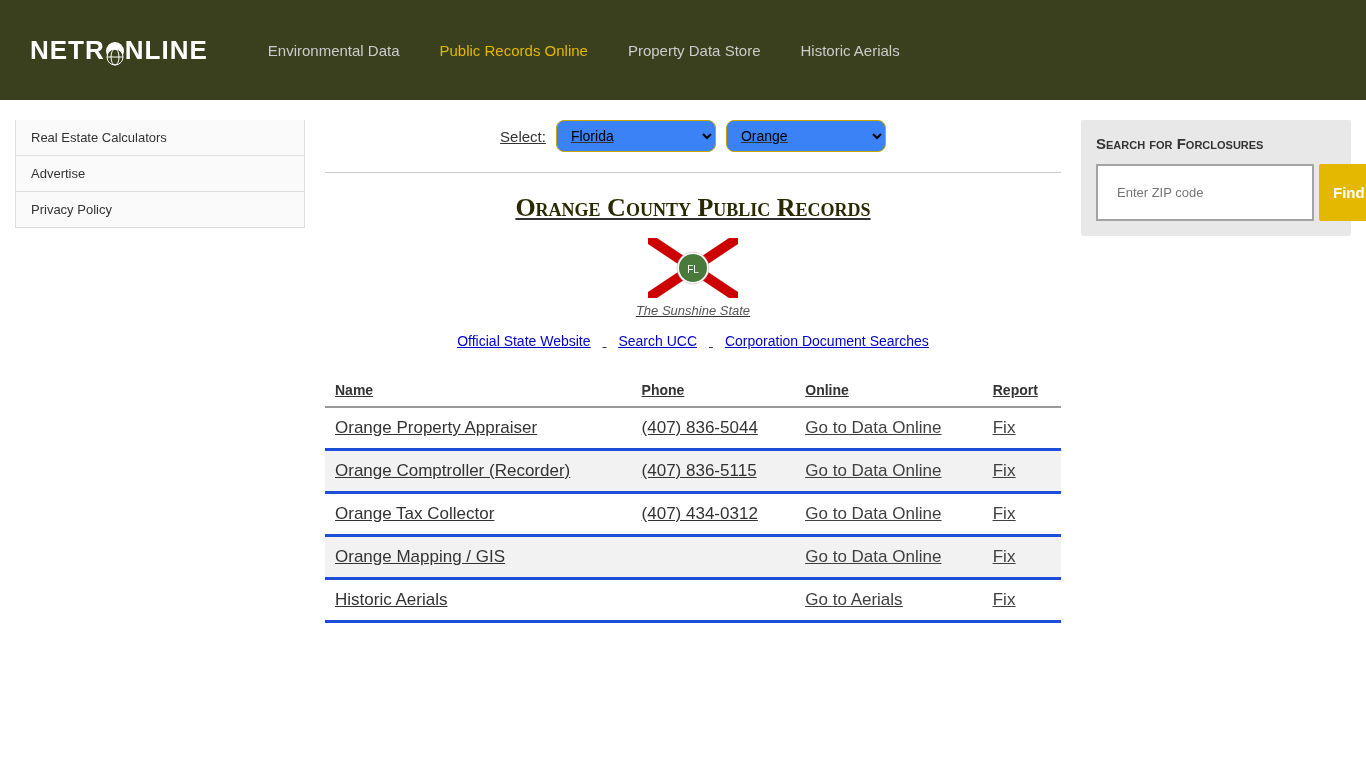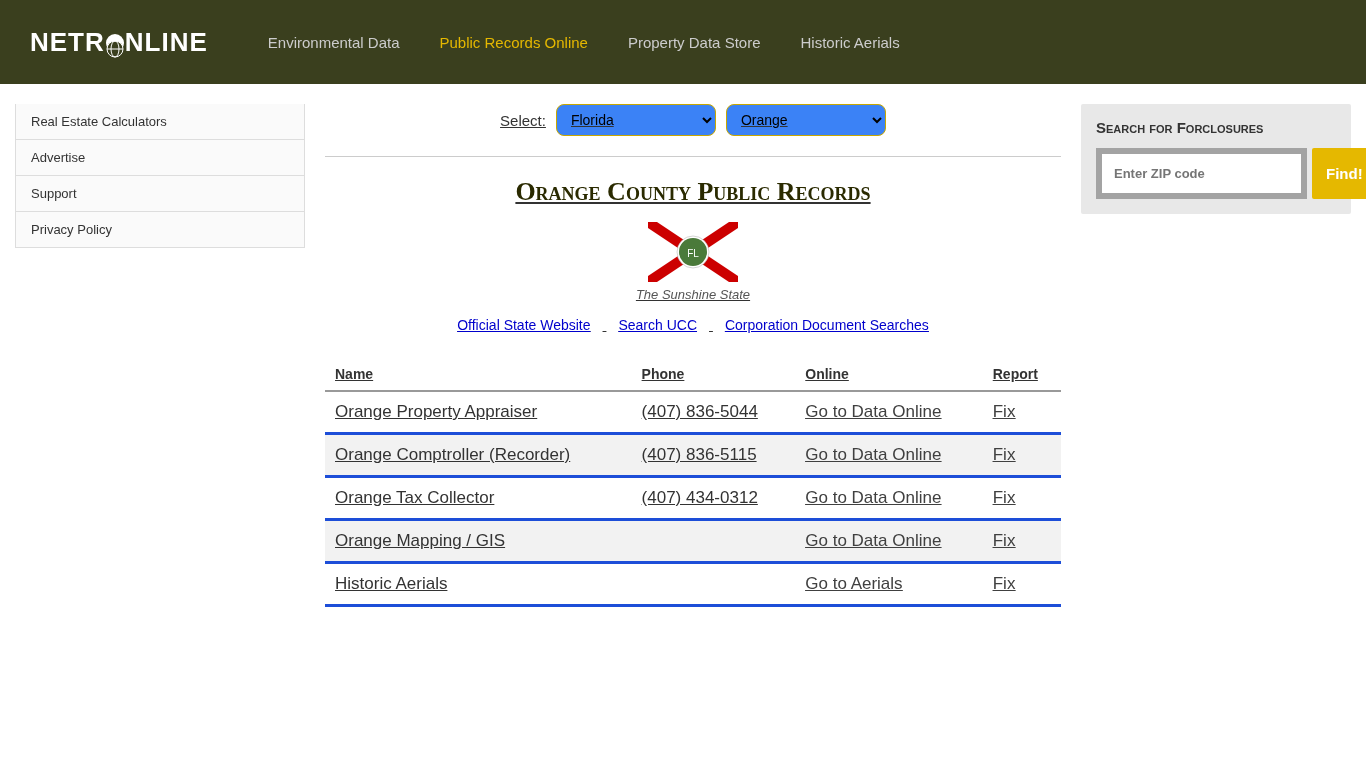--- a/index.html
+++ b/index.html
@@ -4,21 +4,21 @@
   <style>
     * { margin: 0; padding: 0; box-sizing: border-box; }
     body { font-family: Arial, sans-serif; font-size: 14px; color: #333; background: #fff; }
 
     
     #header {
       background-color: #3a3f1e;
       display: flex;
       align-items: center;
       padding: 0 30px;
-      height: 84px;
+      height: 100px;
     }
     #logo {
       color: #fff;
       font-size: 26px;
       font-weight: bold;
       letter-spacing: 1px;
       margin-right: 60px;
       white-space: nowrap;
     }
     nav { display: flex; gap: 40px; }
@@ -164,24 +164,23 @@
       font-weight: bold;
       margin-bottom: 12px;
       color: #333;
     }
     #foreclosure-input-row {
       display: flex;
       gap: 5px;
     }
     #zip-input {
       flex: 1;
-      padding: 12px;
-      border: 6px solid #a3a3a3;
+      padding: 19px;
+      border: 2px solid #a3a3a3;
       font-size: 13px;
-      font-weight: bold;
     }
     #find-button {
       background: #e5b800;
       color: #fff;
       border: none;
       padding: 8px 14px;
       font-size: 15px;
       font-weight: bold;
       cursor: pointer;
       border-radius: 2px;
@@ -213,21 +212,20 @@
     <a href="#">Property Data Store</a>
     <a href="#">Historic Aerials</a>
   </nav>
 </header>
 
 <div id="content-wrapper">
 
   <aside id="sidebar">
     <a href="#" class="sidebar-link">Real Estate Calculators</a>
     <a href="#" class="sidebar-link">Advertise</a>
-    <a href="#" class="sidebar-link">Support</a>
     <a href="#" class="sidebar-link">Privacy Policy</a>
   </aside>
 
   <main id="main-content">
 
     <div id="selector-row">
       <label>Select:</label>
       <select id="state-select">
         <option>Florida</option>
       </select>

